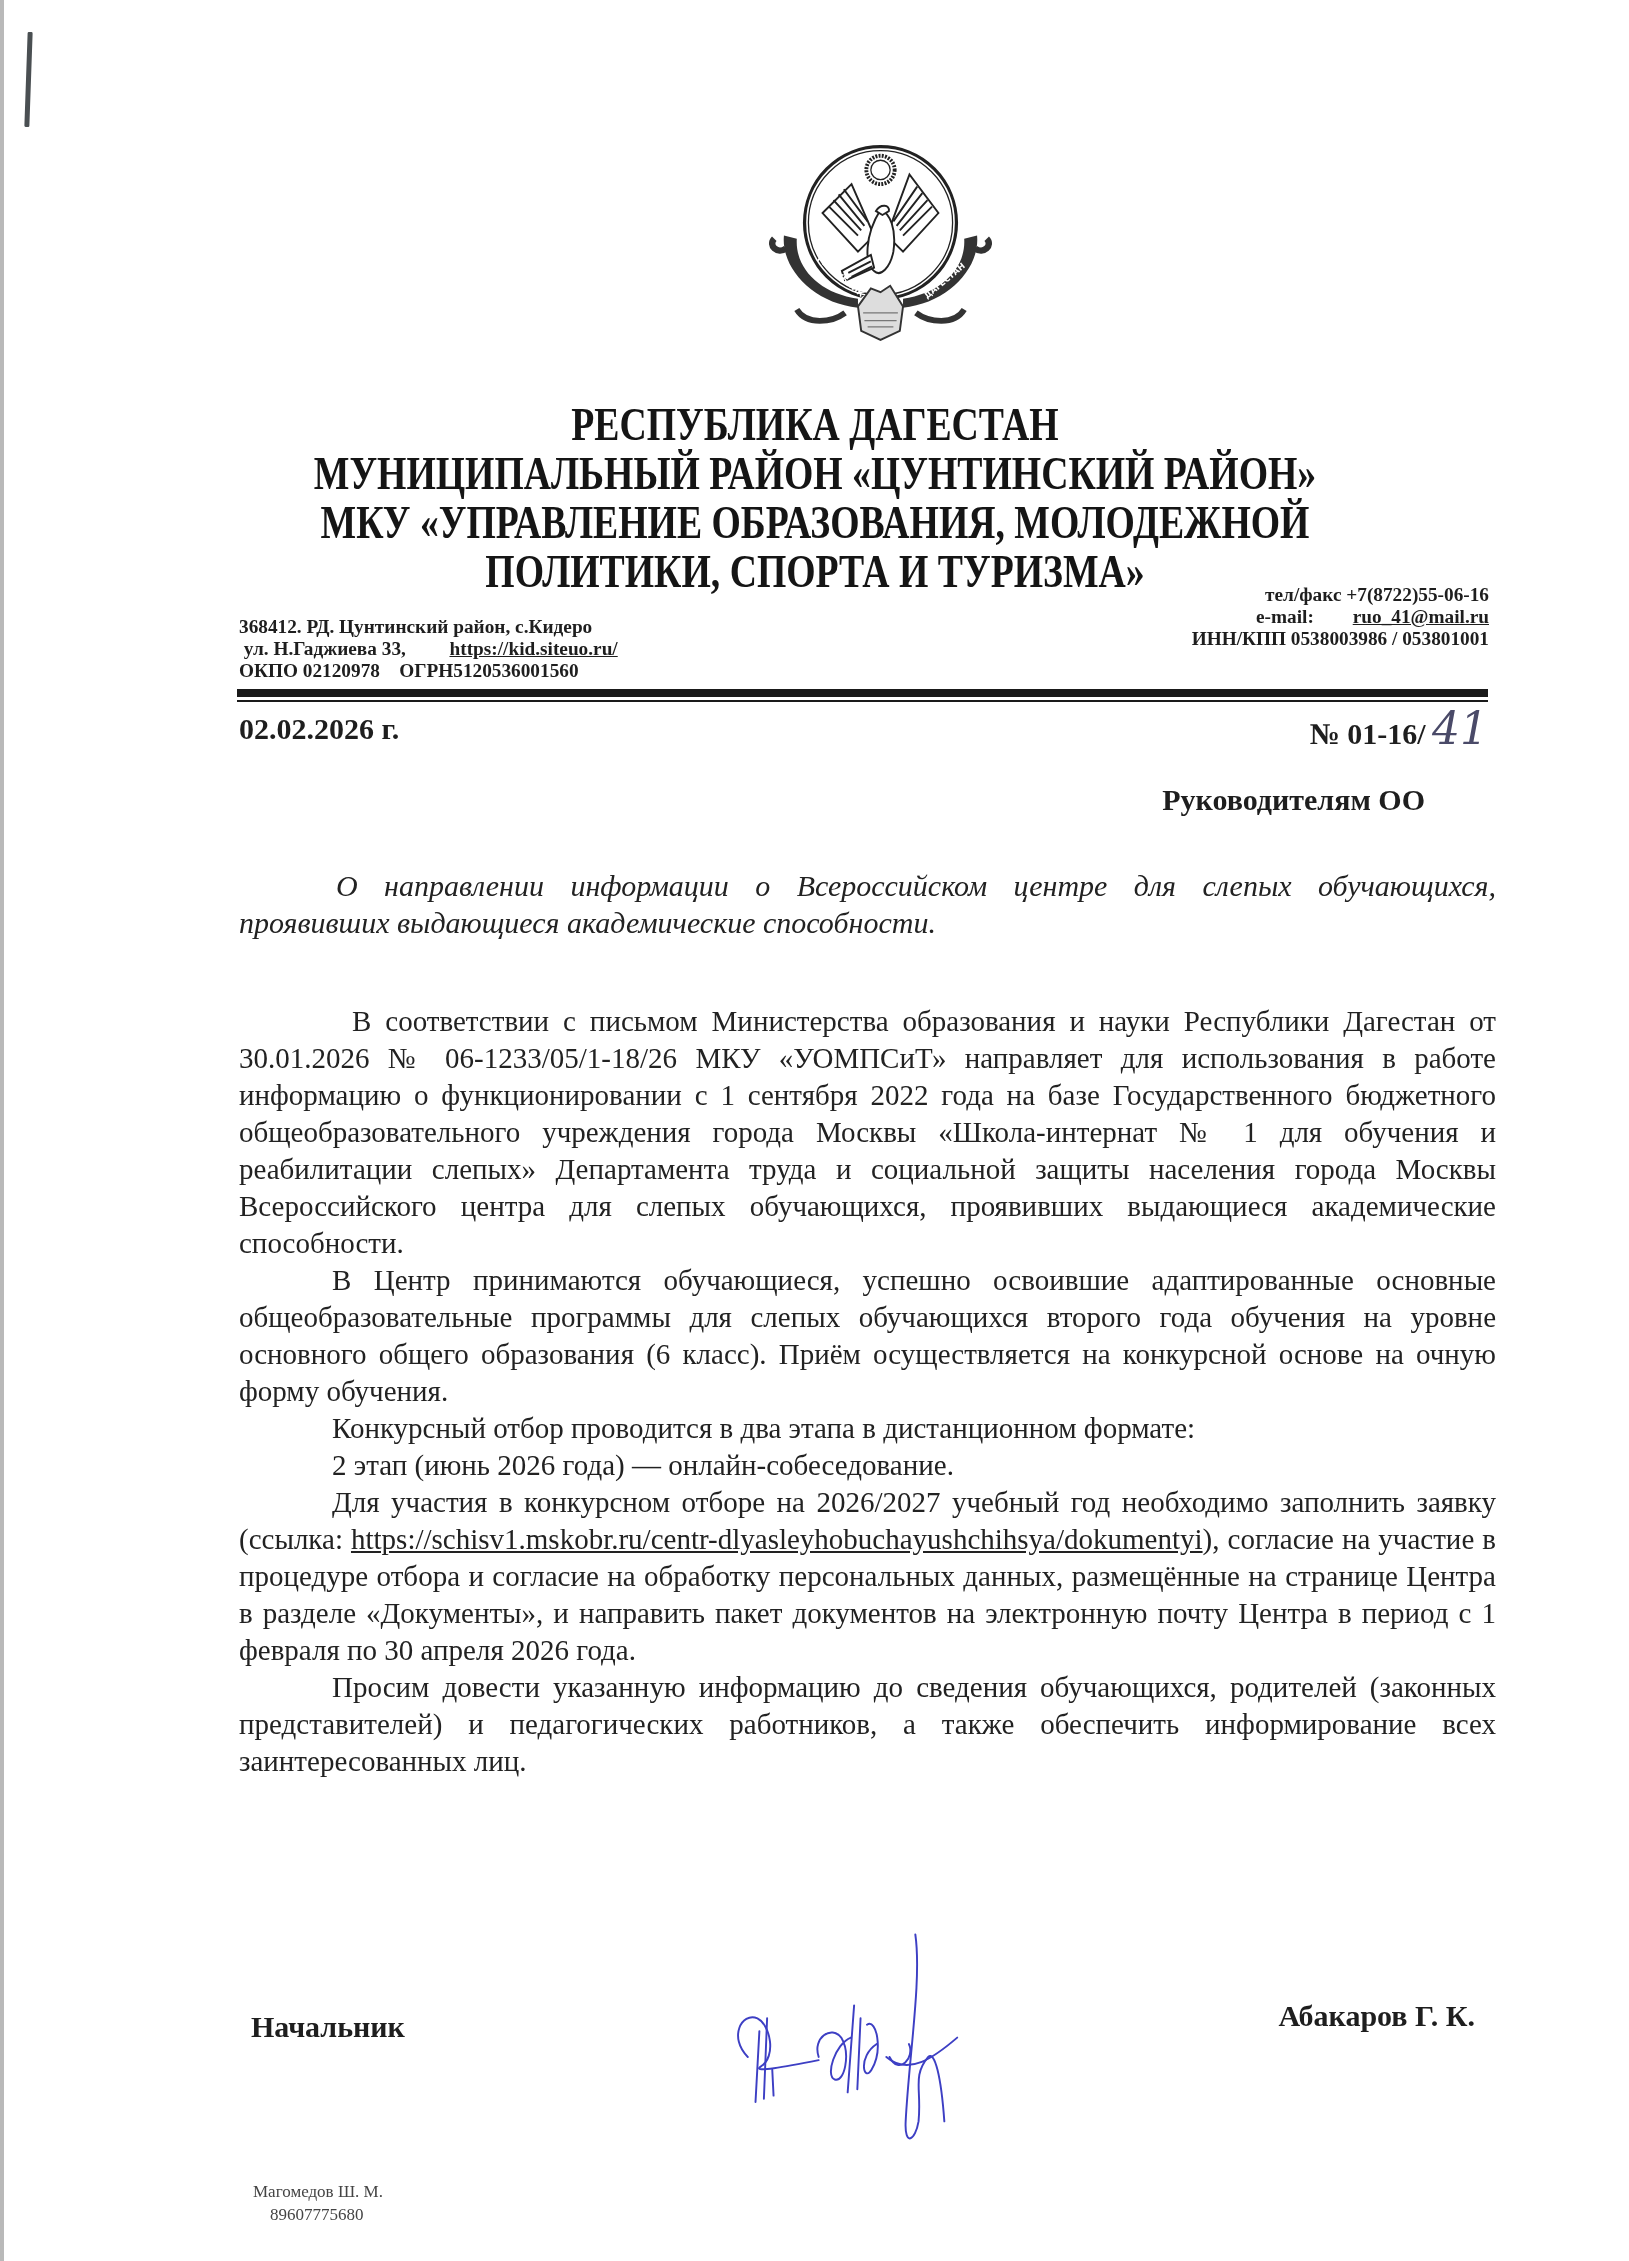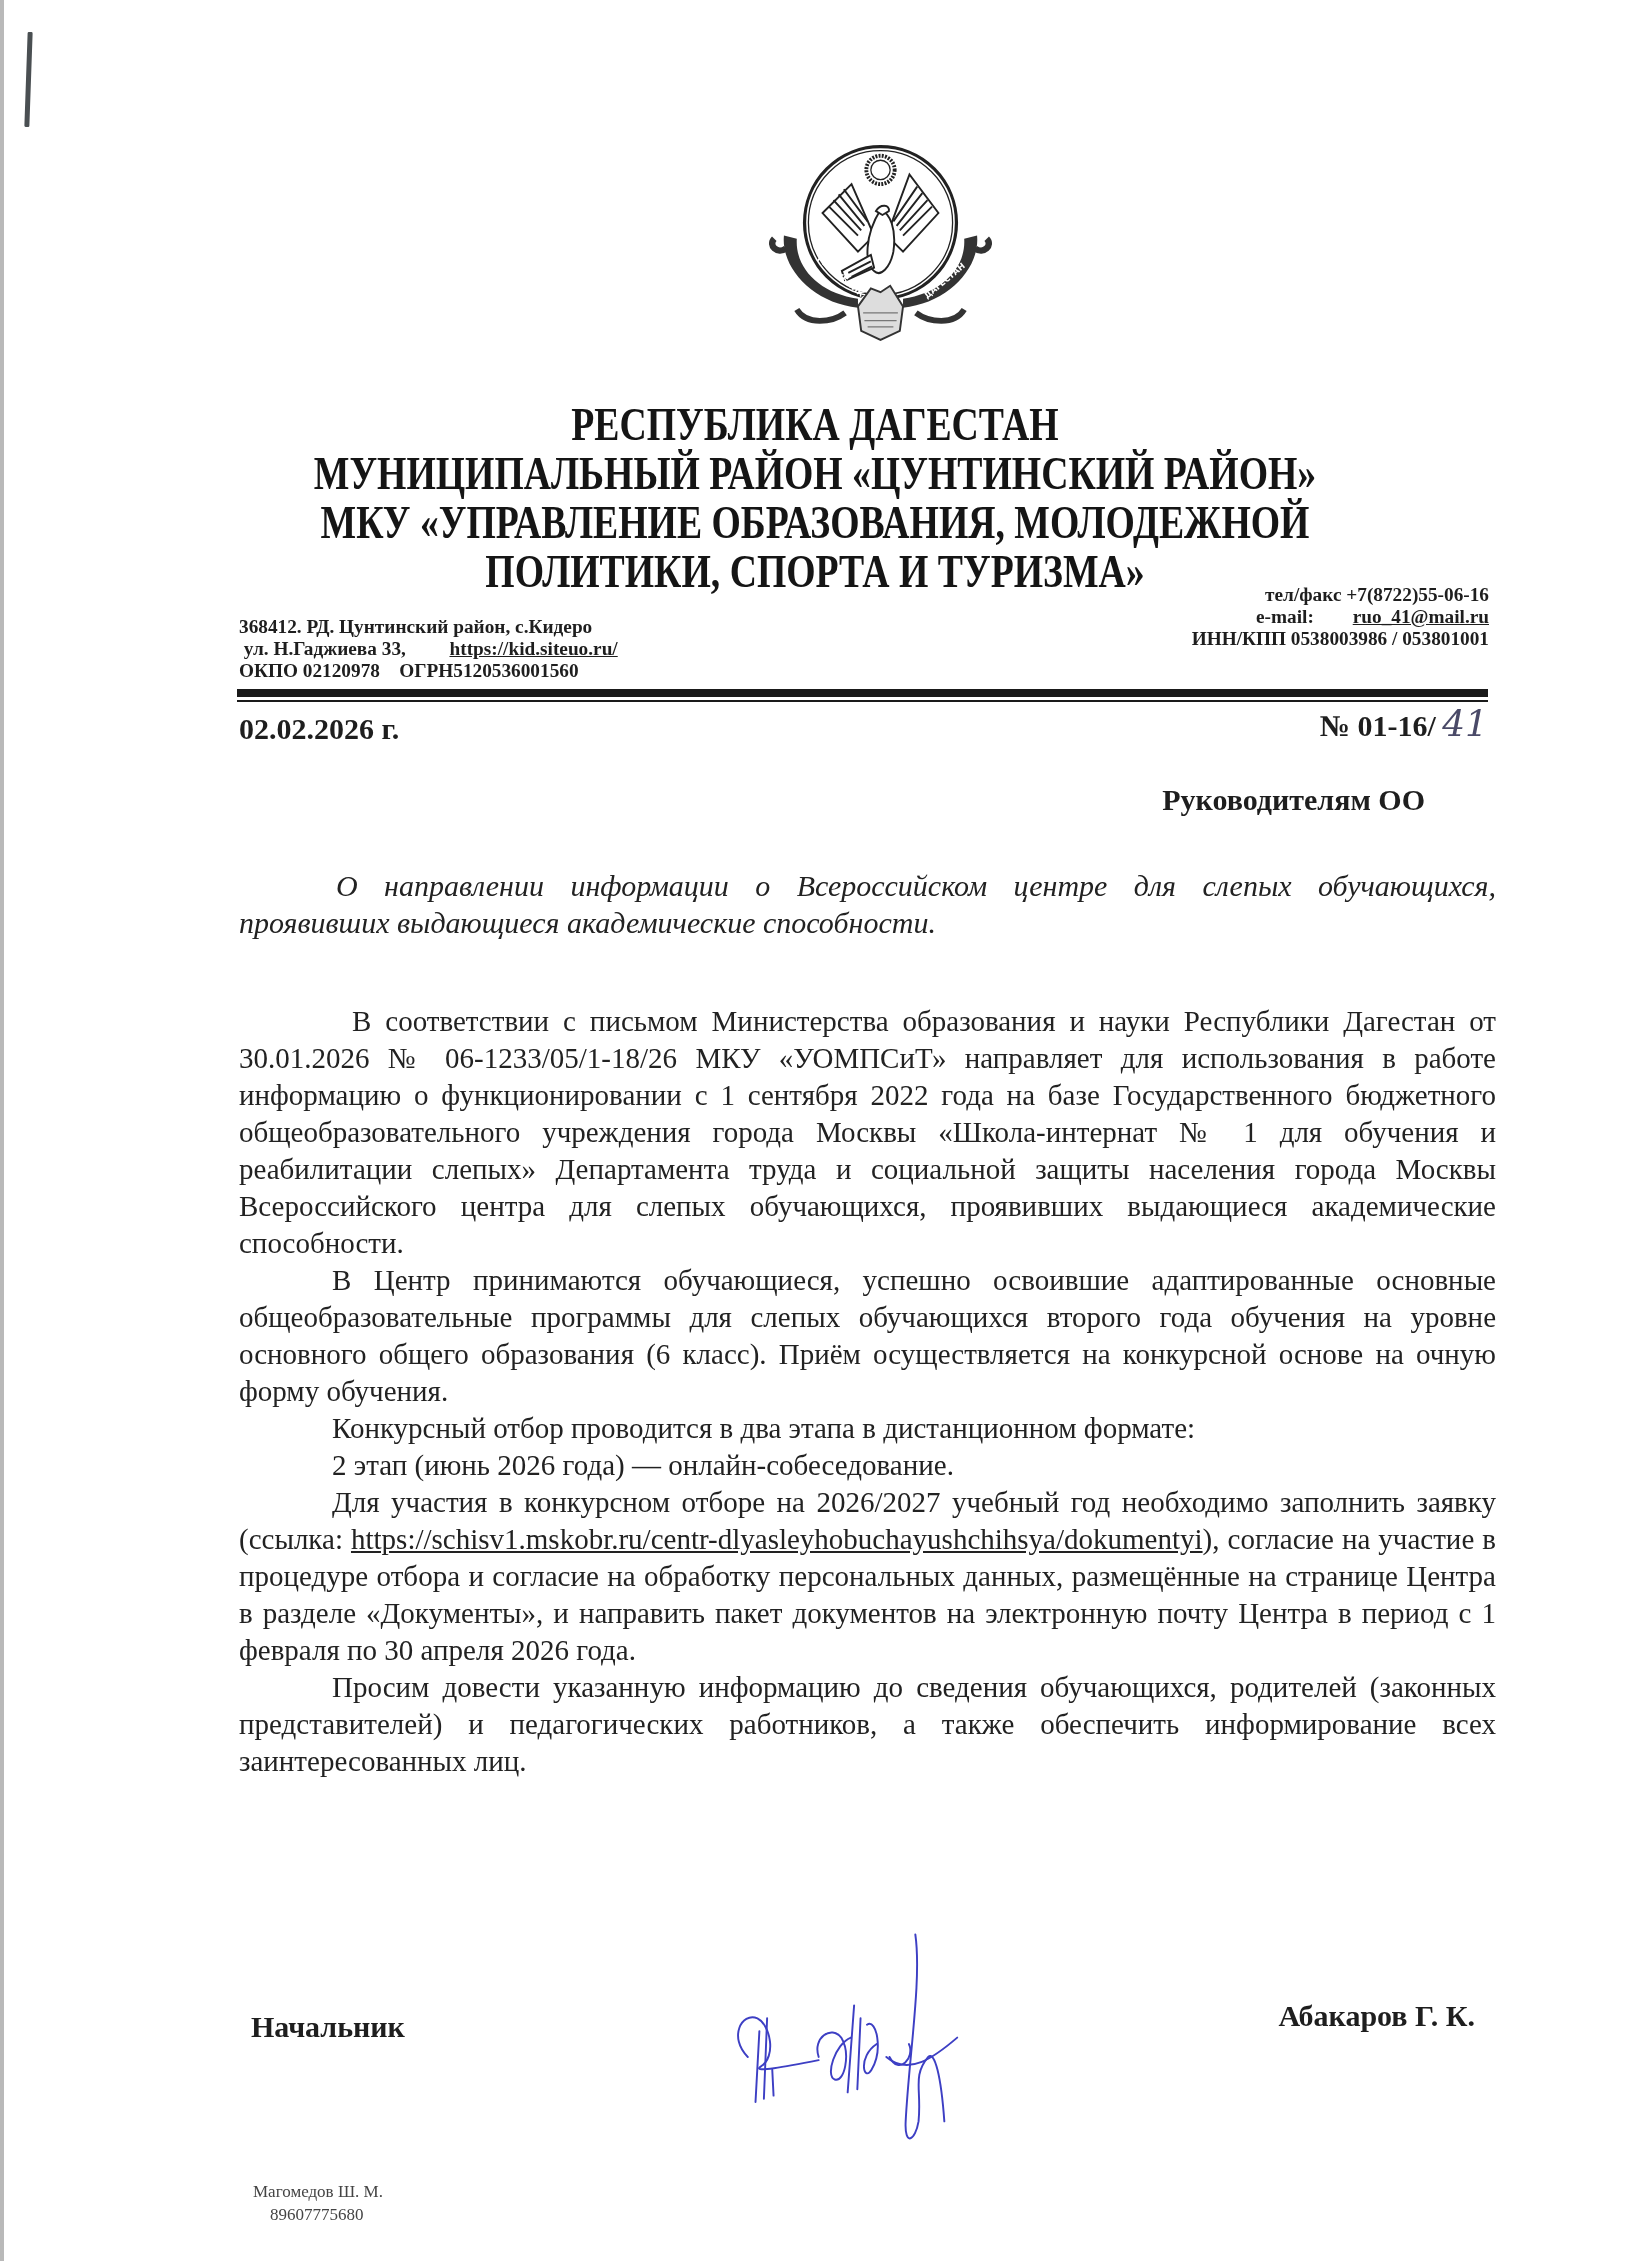--- a/index.html
+++ b/index.html
@@ -23,21 +23,21 @@
   .addr-left { position: absolute; left: 239px; top: 616px; font-weight: bold; font-size: 19.3px; line-height: 22px; color: #1e1e1e; }
   .addr-right { position: absolute; right: 141px; top: 584px; text-align: right; font-weight: bold; font-size: 19.3px; line-height: 22px; color: #1e1e1e; }
   .addr-left div, .addr-right div { white-space: pre; }
   .u { text-decoration: underline; padding-left: 34px; }
 
   .rule-thick { position: absolute; left: 237px; width: 1251px; top: 689px; height: 7.7px; background: #1a1a1a; }
   .rule-thin { position: absolute; left: 237px; width: 1251px; top: 700px; height: 1.9px; background: #1a1a1a; }
 
   .date { position: absolute; left: 239px; top: 712px; font-weight: bold; font-size: 30px; }
   .regnum { position: absolute; right: 142px; top: 703px; font-weight: bold; font-size: 30px; white-space: nowrap; }
-  .regnum .hand { font-family: "DejaVu Serif", serif; font-style: italic; font-weight: normal; color: #4a4a68; font-size: 36px; margin-left: 6.4px; }
+  .regnum .hand { font-family: "DejaVu Serif", serif; font-style: italic; font-weight: normal; color: #4a4a68; font-size: 44px; margin-left: 6.4px; }
 
   .addressee { position: absolute; right: 205px; top: 783px; font-weight: bold; font-size: 30px; }
 
   .subject { position: absolute; left: 239px; width: 1257px; top: 867px; font-style: italic; font-size: 30px; line-height: 37px; text-align: justify; text-indent: 97px; color: #222; }
 
   .body { position: absolute; left: 239px; width: 1257px; top: 1003px; font-size: 29px; line-height: 37px; color: #222; }
   .body p { margin: 0; text-align: justify; text-indent: 93px; }
   .body p.first { text-indent: 113px; }
   .link { text-decoration: underline; }
 

